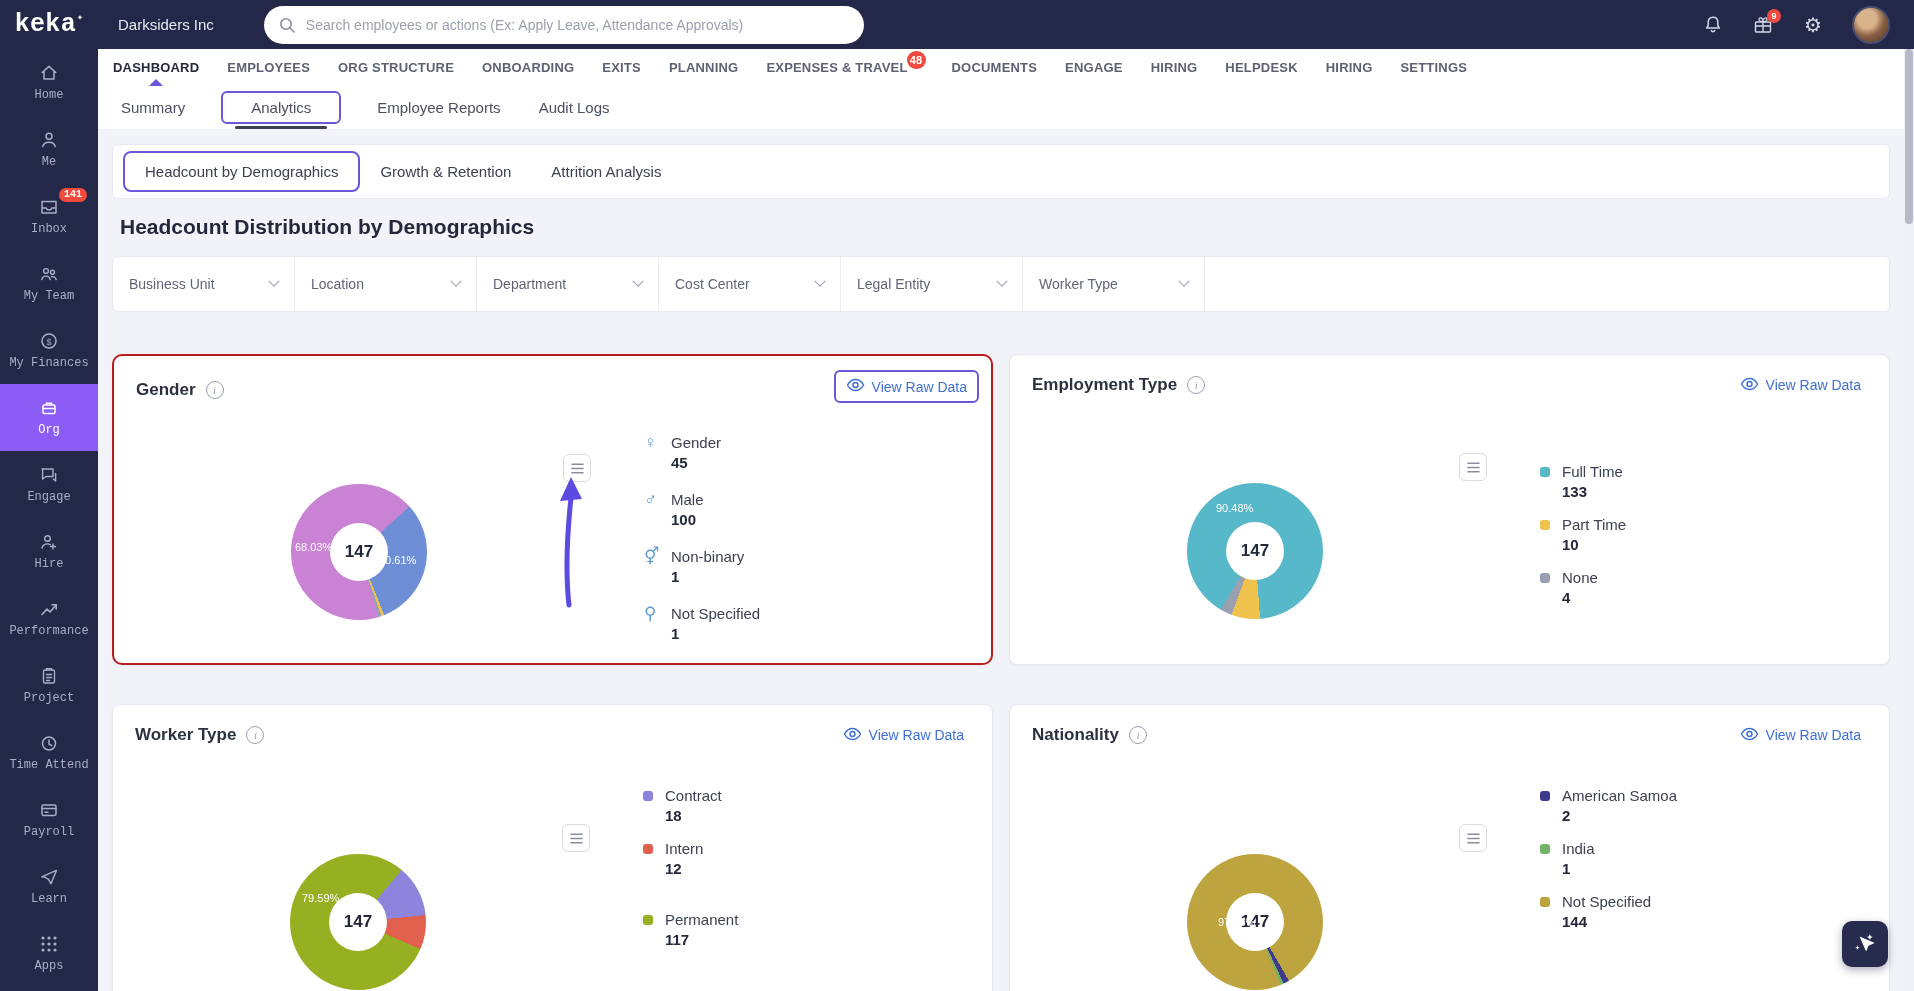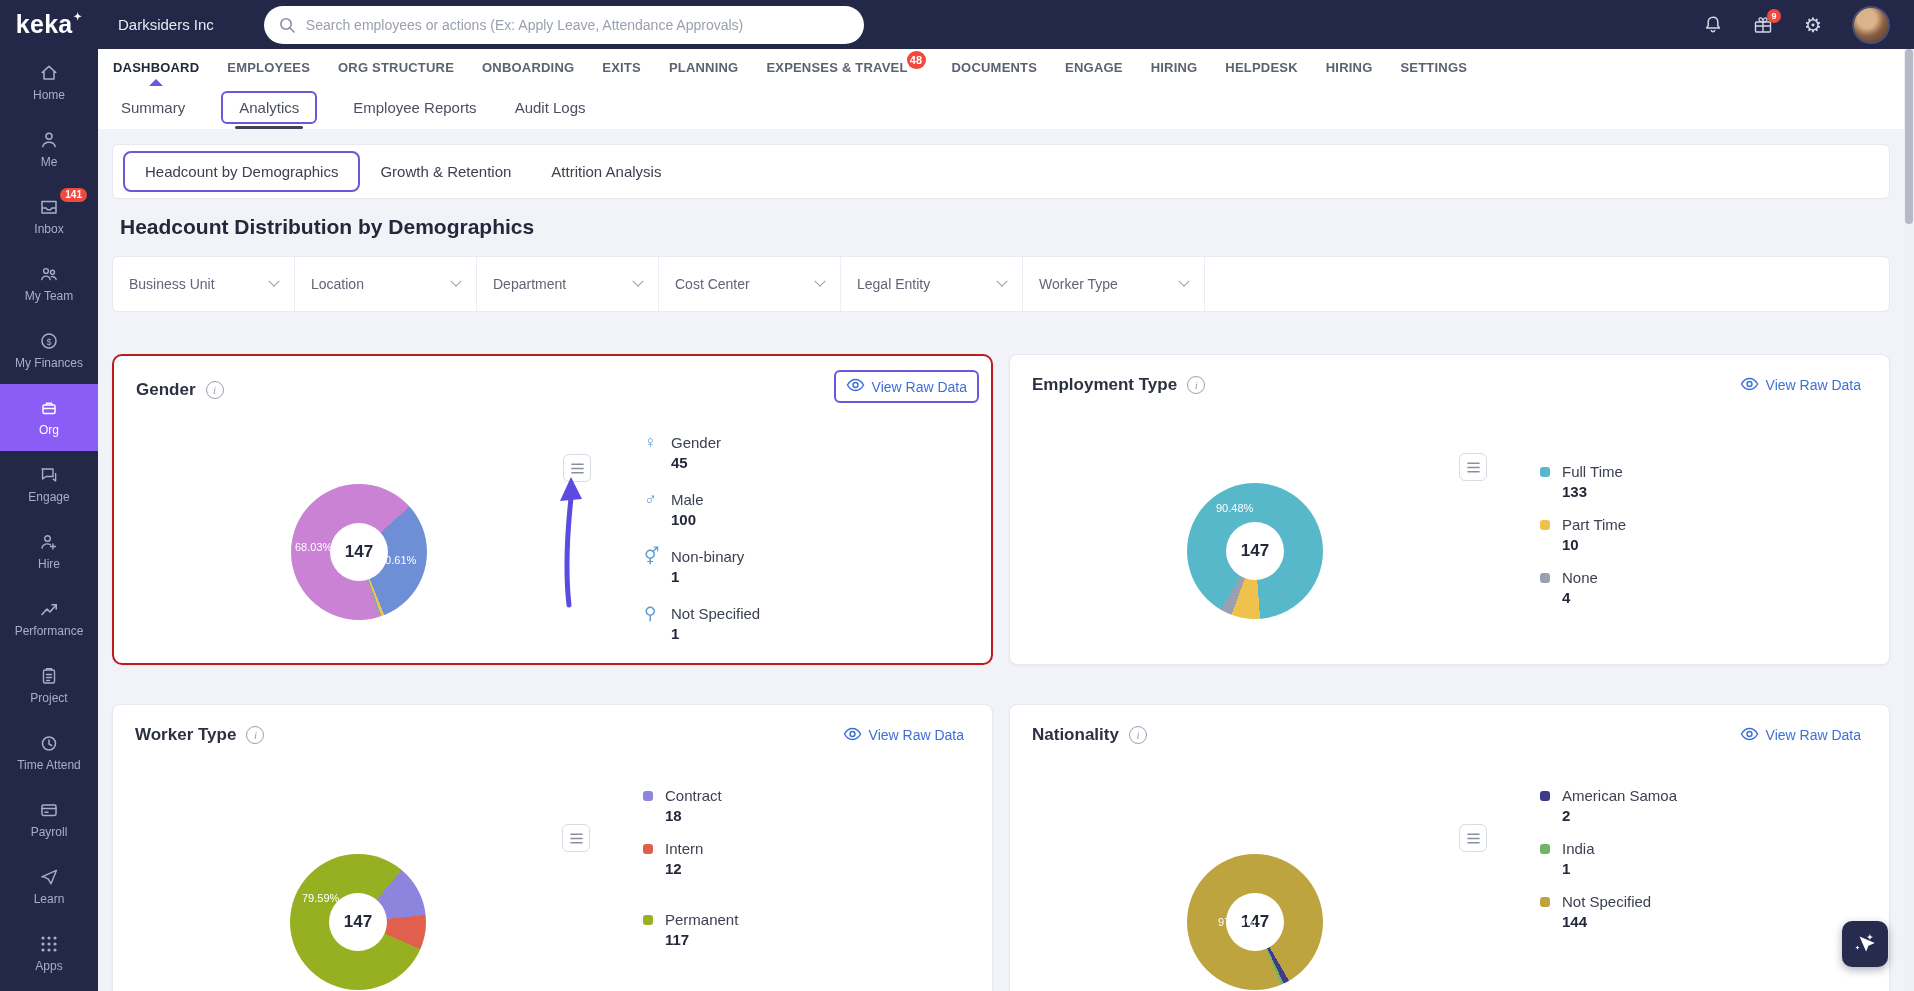--- a/index.html
+++ b/index.html
@@ -2,21 +2,21 @@
 <html><head>
 <meta charset="utf-8">
 <style>
   * { box-sizing: border-box; }
   html,body { margin:0; padding:0; }
   body {
     width:1914px; height:991px; overflow:hidden; position:relative;
     font-family:"Liberation Sans", sans-serif; background:#f2f3f8; color:#23283a;
   }
   
-  .sidebar { position:fixed; left:0; top:0; width:98px; height:100%; background:#232849; z-index:20; }
+  .sidebar { position:fixed; left:0; top:0; width:98px; height:100%; background:#232849; z-index:20;font-family:Liberation Mono, monospace; }
   .logo { height:49px; display:flex; align-items:center; justify-content:center; color:#fff; font-size:25px; font-weight:700; letter-spacing:.3px; cursor:pointer; }
   .logo .spark { font-size:10px; margin:-16px 0 0 1px; color:#fff; }
   .side-item { position:relative; height:67px; display:flex; flex-direction:column; align-items:center; justify-content:center; gap:5px; color:#a9aec7; font-size:12px; cursor:pointer; }
   .side-item.active { background:#8b5cf6; color:#ffffff; }
   .side-item svg { width:20px; height:20px; display:block; }
   .side-label { white-space:nowrap; }
   .badge-pill { position:absolute; top:5px; right:11px; background:#f0493e; color:#fff; border-radius:9px; font-size:10px; font-weight:700; padding:2px 5px; line-height:1; }
   
   .main { margin-left:98px; }
   .topbar { height:49px; background:#232849; display:flex; align-items:center; padding:0 24px 0 0; }
@@ -34,21 +34,21 @@
   
   .mainnav { height:37px; background:#fff; display:flex; align-items:center; padding-left:15px; }
   .nav-item { position:relative; height:100%; display:flex; align-items:center; margin-right:28px; font-size:13px; font-weight:600; letter-spacing:.2px; color:#5c6272; cursor:pointer; white-space:nowrap; }
   .nav-item.active { color:#23283a; }
   .nav-item.active::after { content:""; position:absolute; bottom:0; left:50%; margin-left:-7px;
     border-left:7px solid transparent; border-right:7px solid transparent; border-bottom:7px solid #6a58d8; }
   .nav-badge { position:absolute; top:2px; right:-18px; background:#f0493e; color:#fff; border-radius:9px; min-width:19px; height:18px; line-height:18px; text-align:center; font-size:11px; font-weight:700; padding:0 2px; }
   
   .subnav { height:43px; background:#fff; display:flex; align-items:center; padding-left:21px; }
   .subnav-item { position:relative; margin-right:34px; font-size:15px; color:#4a5062; cursor:pointer; padding:6px 2px; white-space:nowrap; }
-  .subnav-item.annotated { border:2px solid #6a58d8; border-radius:6px; padding:6px 16px; }
+  .subnav-item.annotated { border:2px solid #6a58d8; border-radius:6px; padding:6px 28px; }
   .subnav-item.active::after { content:""; position:absolute; left:12px; right:12px; bottom:-7px; height:3px; background:#3d4152; border-radius:2px; }
   
   .content { padding:15px 24px 0 14px; }
   .tabsbar { background:#fff; border:1px solid #e7e8f0; border-radius:6px; height:55px; display:flex; align-items:center; padding:0 10px; }
   .tab { font-size:15px; color:#3c4152; padding:10px 20px; cursor:pointer; white-space:nowrap; }
   .tab.annotated { border:2px solid #6a58d8; border-radius:8px; }
   .page-title { font-size:21px; font-weight:700; color:#23283a; margin:16px 0 17px 8px; }
   .filters { background:#fff; border:1px solid #e7e8f0; border-radius:6px; height:56px; display:flex; }
   .filter { width:182px; display:flex; align-items:center; justify-content:space-between; padding:0 16px; border-right:1px solid #edeef4; font-size:14px; color:#5f6576; cursor:pointer; }
   .filter-fill { flex:1; }

